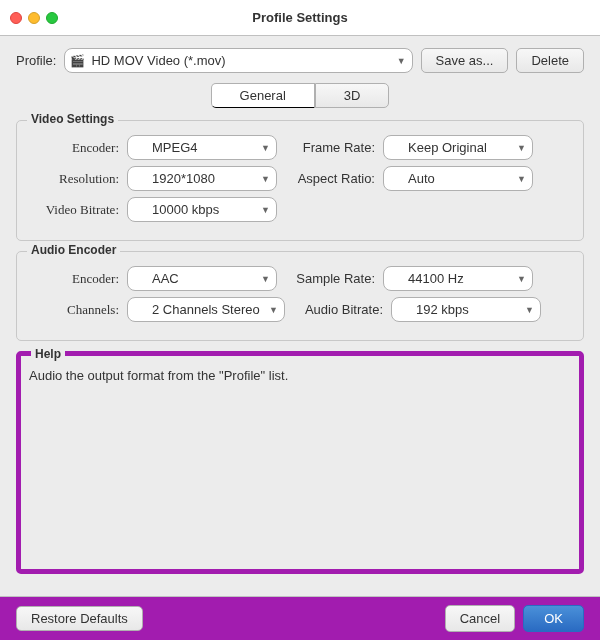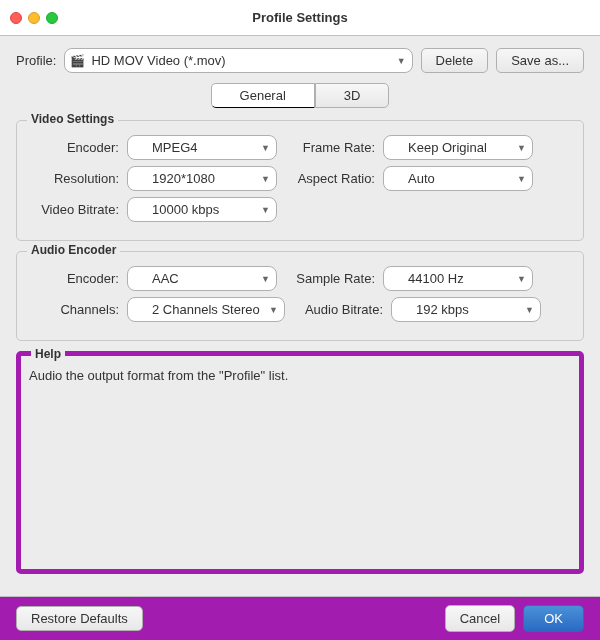--- a/index.html
+++ b/index.html
@@ -197,21 +197,21 @@
       margin-bottom: 6px;
     }
 
     .field-label {
       text-align: right;
       color: #333;
       font-size: 13px;
       white-space: nowrap;
     }
 
-    .field-label-w1 { width: 90px; }
+    .field-label-w1 { width: 90px; font-family: Liberation Serif, serif; }
 
     .field-select-wrapper {
       min-width: 150px;
     }
 
     .field-select-wrapper select {
       min-width: 150px;
     }
 
     
@@ -273,22 +273,22 @@
 <div class="content">
 
   <div class="profile-row">
     <span class="profile-label">Profile:</span>
     <div class="profile-select-wrapper select-wrapper">
       <span class="profile-icon">🎬</span>
       <select style="padding-left: 26px;">
         <option>HD MOV Video (*.mov)</option>
       </select>
     </div>
+    <button class="btn">Save as...</button>
     <button class="btn">Delete</button>
-    <button class="btn">Save as...</button>
   </div>
 
   <div class="tabs">
     <div class="tab active">General</div>
     <div class="tab">3D</div>
   </div>
 
   <div class="section">
     <span class="section-title">Video Settings</span>
     <div class="section-content">

